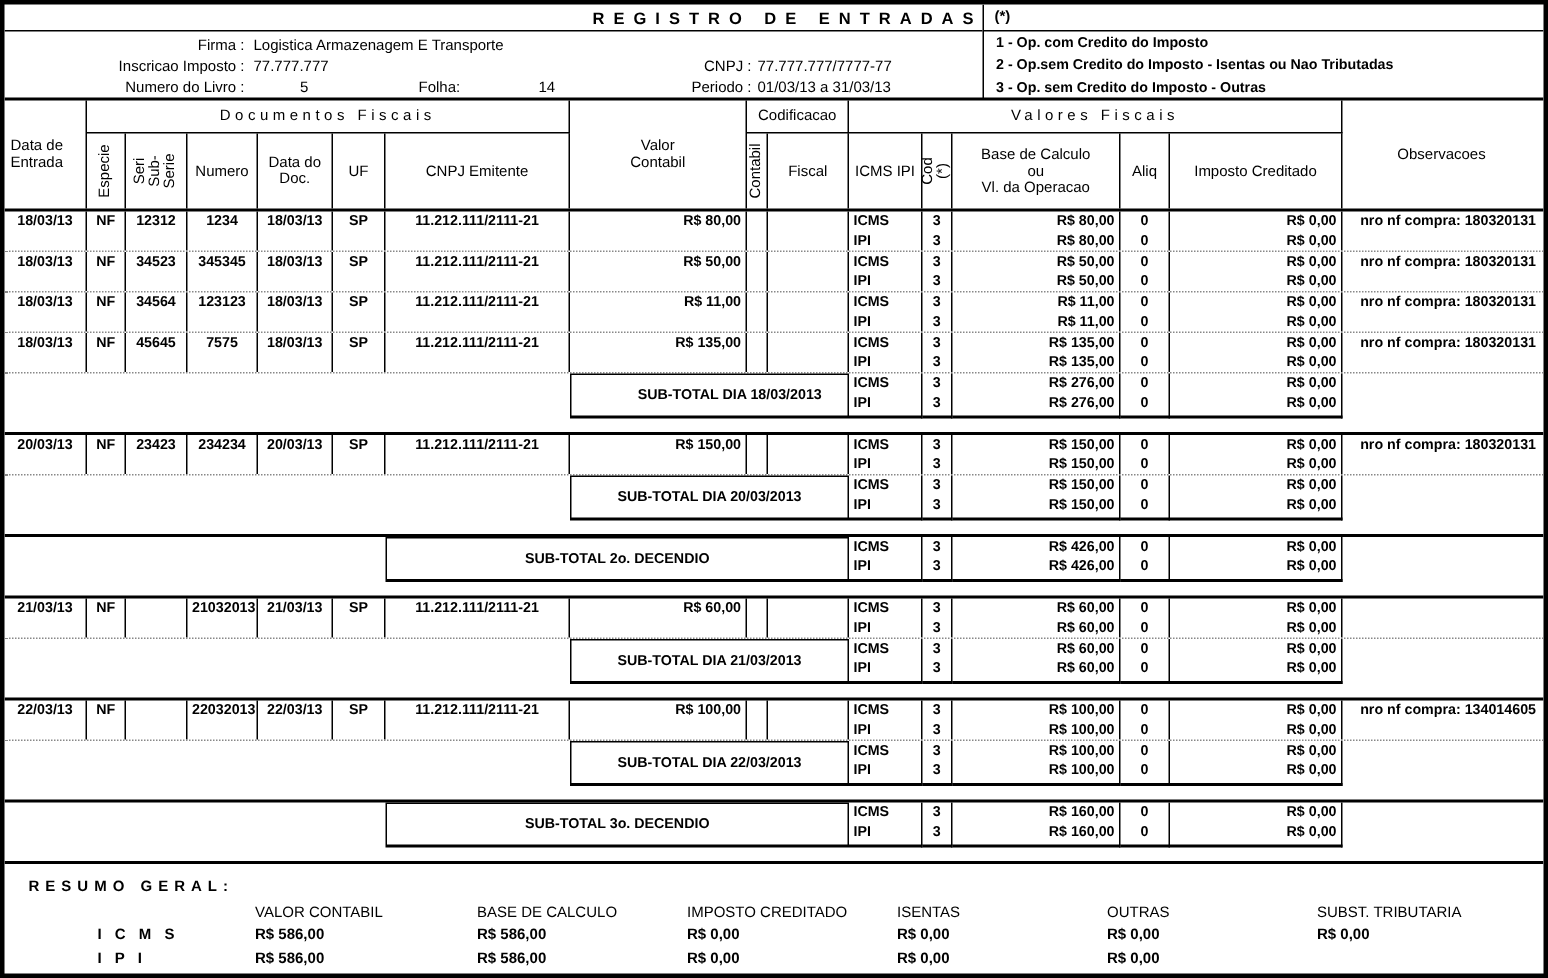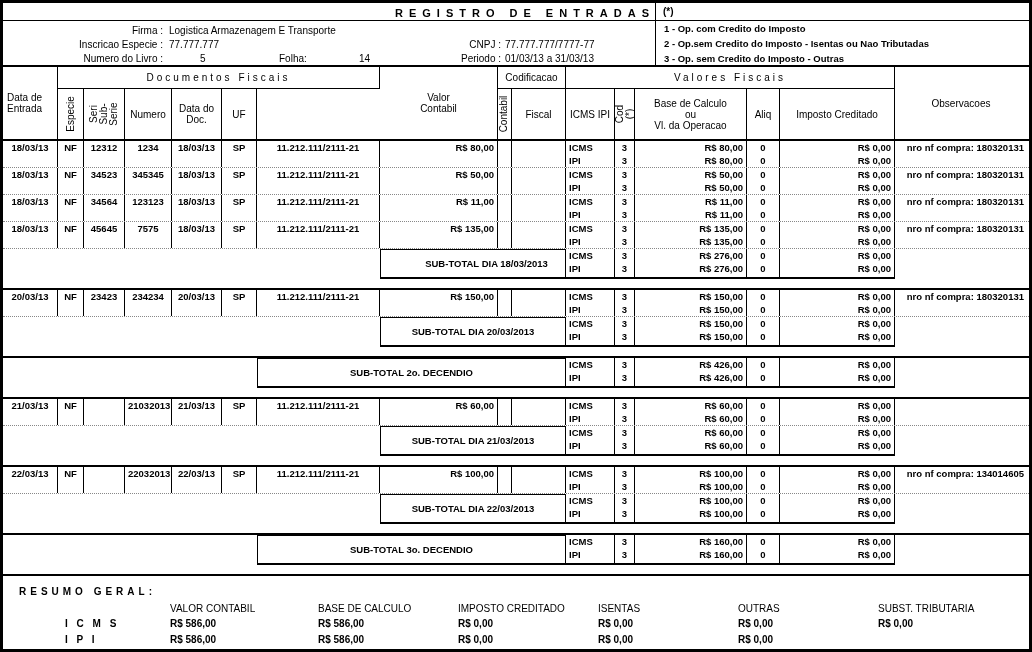--- a/index.html
+++ b/index.html
@@ -61,21 +61,21 @@
 <div class="page">
 
   <div class="top-band">
     <div class="top-left">
       <div class="title-row">
         <span class="page-title">REGISTRO DE ENTRADAS</span>
       </div>
       <div class="info-area">
         <span class="lbl-r" style="left:0;top:4px;width:160px">Firma :</span>
         <span style="left:166px;top:4px">Logistica Armazenagem E Transporte</span>
-        <span class="lbl-r" style="left:0;top:18px;width:160px">Inscricao Especie :</span>
+        <span class="lbl-r" style="left:0;top:18px;width:160px">Inscricao Imposto :</span>
         <span style="left:166px;top:18px">77.777.777</span>
         <span class="lbl-r" style="left:380px;top:18px;width:118px">CNPJ :</span>
         <span style="left:502px;top:18px">77.777.777/7777-77</span>
         <span class="lbl-r" style="left:0;top:32px;width:160px">Numero do Livro :</span>
         <span style="left:197px;top:32px">5</span>
         <span style="left:276px;top:32px">Folha:</span>
         <span style="left:356px;top:32px">14</span>
         <span class="lbl-r" style="left:380px;top:32px;width:118px">Periodo :</span>
         <span style="left:502px;top:32px">01/03/13 a 31/03/13</span>
       </div>
@@ -99,20 +99,21 @@
     <div class="grp g-cod">Codificacao</div>
     <div class="grp g-val">Valores Fiscais</div>
     <div class="hd-obs noR">Observacoes</div>
     <div class="vtext" style="grid-column:2;grid-row:2"><span>Especie</span></div>
     <div class="vtext" style="grid-column:3;grid-row:2"><span>Seri Sub-
 Serie</span></div>
     <div style="grid-column:4;grid-row:2">Numero</div>
     <div style="grid-column:5;grid-row:2">Data do
 Doc.</div>
     <div style="grid-column:6;grid-row:2">UF</div>
+    <div style="grid-column:7;grid-row:2">CNPJ Emitente</div>
     <div class="vtext" style="grid-column:9;grid-row:2"><span>Contabil</span></div>
     <div style="grid-column:10;grid-row:2">Fiscal</div>
     <div style="grid-column:11;grid-row:2">ICMS IPI</div>
     <div class="vtext" style="grid-column:12;grid-row:2"><span>Cod (*)</span></div>
     <div style="grid-column:13;grid-row:2">Base de Calculo
 ou
 Vl. da Operacao</div>
     <div style="grid-column:14;grid-row:2">Aliq</div>
     <div style="grid-column:15;grid-row:2">Imposto Creditado</div>
   </div>

